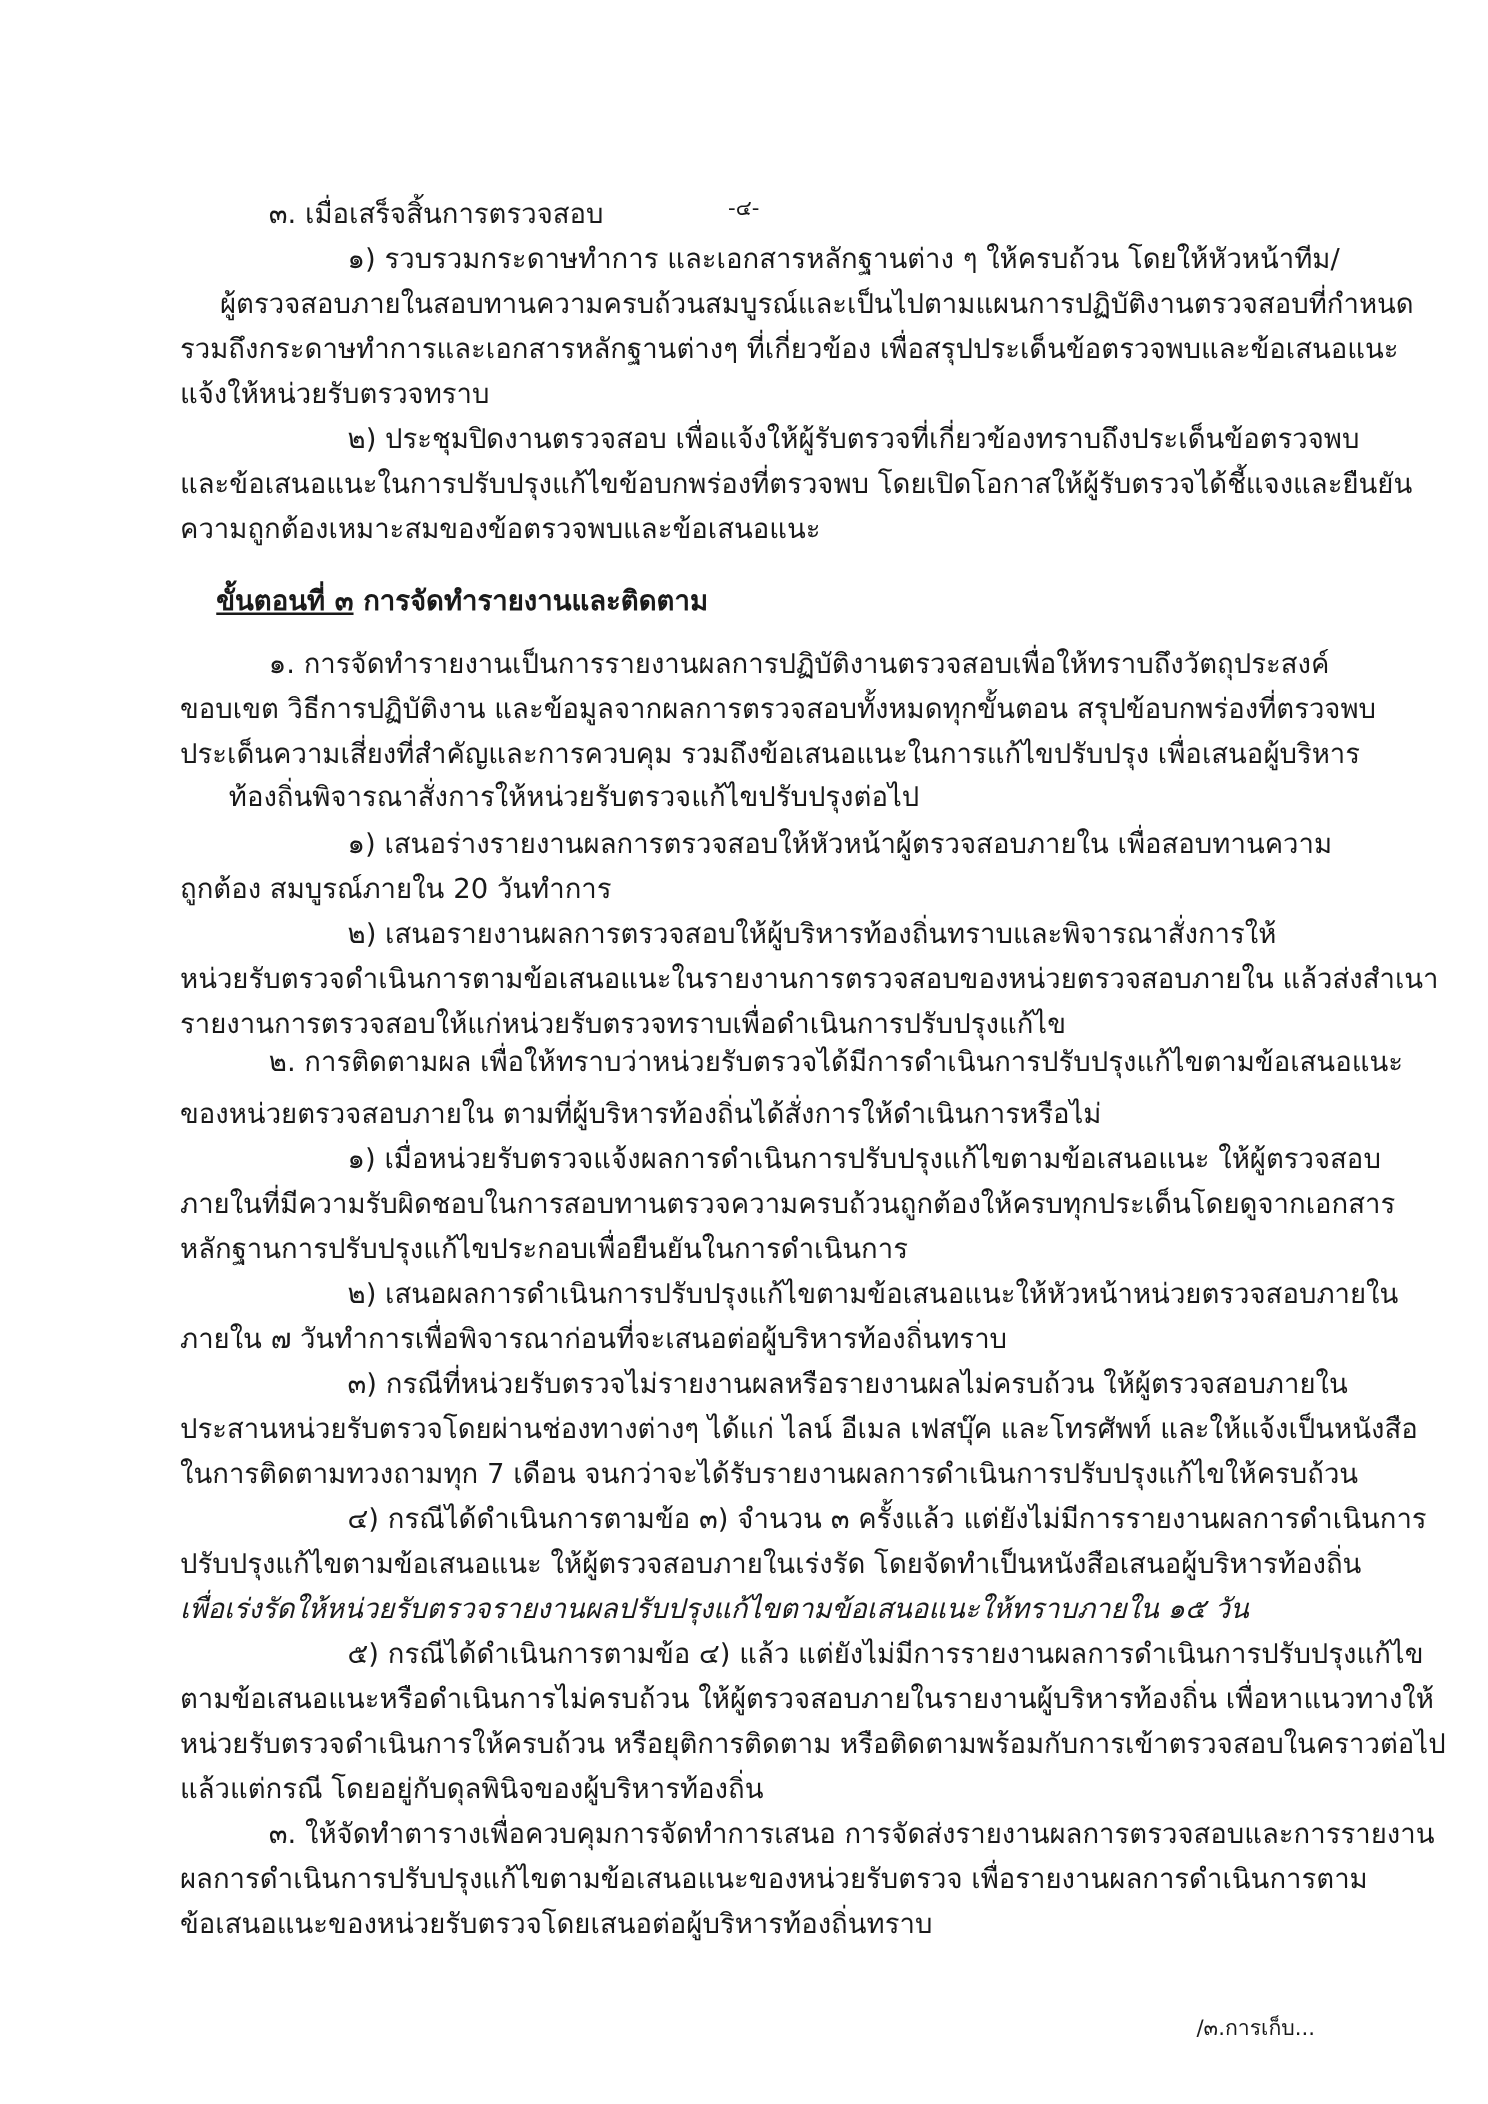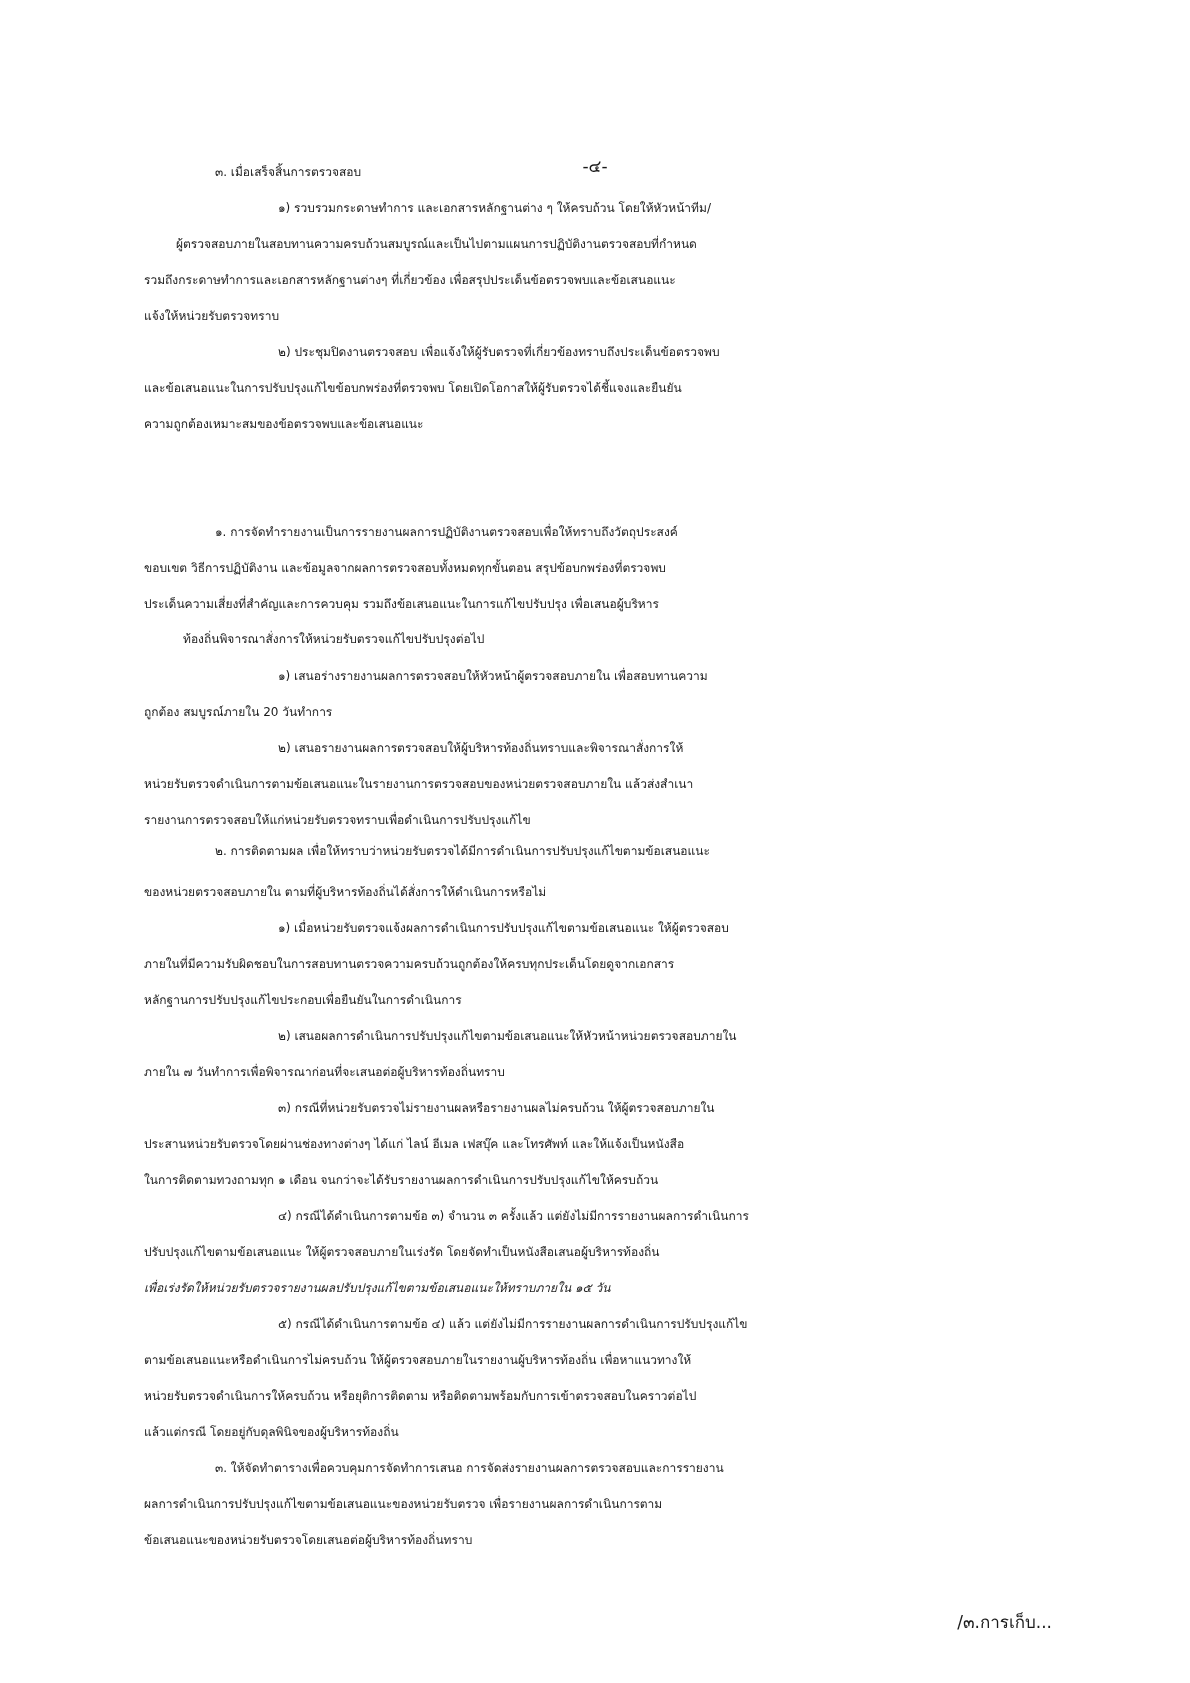--- a/index.html
+++ b/index.html
@@ -1,32 +1,36 @@
 <!DOCTYPE html>
 <html><head>
 <meta charset="utf-8">
 <style>
   html, body { margin: 0; padding: 0; background: #ffffff; }
   body { width: 1190px; height: 1683px; position: relative; overflow: hidden;
          font-family: "DejaVu Sans", "Liberation Sans", sans-serif; color: #1a1a1a; }
   .page { position: absolute; left: 0; top: 0; width: 1190px; height: 1683px; }
   .pnum { position: absolute; top: 152px; left: 0; width: 1190px; text-align: center; font-size: 17px; }
-  .ln { position: absolute; left: 144px; width: 900px; font-size: 12px; line-height: 34px; white-space: nowrap; }
+  .ln { position: absolute; left: 144px; width: 900px; font-size: 22px; line-height: 34px; white-space: nowrap; }
   .i1 { left: 215px; }
   .i2 { left: 278px; }
   .hd { left: 173px; font-weight: bold; }
   .hd .u { text-decoration: underline; }
   .foot { position: absolute; top: 1608px; right: 138px; font-size: 17px; }
 </style>
 </head>
 <body>
 
 <div class="page">
   <div class="pnum">-๔-</div>
 
+  <div class="ln hd" id="heading" style="top: 465px;">
+    <span class="u">ขั้นตอนที่ ๓</span>
+    <span>การจัดทำรายงานและติดตาม</span>
+  </div>
 
   <div id="body-lines">
       <div class="ln i1" style="top: 155px;">๓. เมื่อเสร็จสิ้นการตรวจสอบ</div>
       <div class="ln i2" style="top: 191px;">๑) รวบรวมกระดาษทำการ และเอกสารหลักฐานต่าง ๆ ให้ครบถ้วน โดยให้หัวหน้าทีม/</div>
       <div class="ln " style="top: 227px; margin-left: 32px;">ผู้ตรวจสอบภายในสอบทานความครบถ้วนสมบูรณ์และเป็นไปตามแผนการปฏิบัติงานตรวจสอบที่กำหนด</div>
       <div class="ln " style="top: 263px;">รวมถึงกระดาษทำการและเอกสารหลักฐานต่างๆ ที่เกี่ยวข้อง เพื่อสรุปประเด็นข้อตรวจพบและข้อเสนอแนะ</div>
       <div class="ln " style="top: 299px;">แจ้งให้หน่วยรับตรวจทราบ</div>
       <div class="ln i2" style="top: 335px;">๒) ประชุมปิดงานตรวจสอบ เพื่อแจ้งให้ผู้รับตรวจที่เกี่ยวข้องทราบถึงประเด็นข้อตรวจพบ</div>
       <div class="ln " style="top: 371px;">และข้อเสนอแนะในการปรับปรุงแก้ไขข้อบกพร่องที่ตรวจพบ โดยเปิดโอกาสให้ผู้รับตรวจได้ชี้แจงและยืนยัน</div>
       <div class="ln " style="top: 407px;">ความถูกต้องเหมาะสมของข้อตรวจพบและข้อเสนอแนะ</div>
@@ -41,21 +45,21 @@
       <div class="ln " style="top: 803px;">รายงานการตรวจสอบให้แก่หน่วยรับตรวจทราบเพื่อดำเนินการปรับปรุงแก้ไข</div>
       <div class="ln i1" style="top: 834px;">๒. การติดตามผล เพื่อให้ทราบว่าหน่วยรับตรวจได้มีการดำเนินการปรับปรุงแก้ไขตามข้อเสนอแนะ</div>
       <div class="ln " style="top: 875px;">ของหน่วยตรวจสอบภายใน ตามที่ผู้บริหารท้องถิ่นได้สั่งการให้ดำเนินการหรือไม่</div>
       <div class="ln i2" style="top: 911px;">๑) เมื่อหน่วยรับตรวจแจ้งผลการดำเนินการปรับปรุงแก้ไขตามข้อเสนอแนะ ให้ผู้ตรวจสอบ</div>
       <div class="ln " style="top: 947px;">ภายในที่มีความรับผิดชอบในการสอบทานตรวจความครบถ้วนถูกต้องให้ครบทุกประเด็นโดยดูจากเอกสาร</div>
       <div class="ln " style="top: 983px;">หลักฐานการปรับปรุงแก้ไขประกอบเพื่อยืนยันในการดำเนินการ</div>
       <div class="ln i2" style="top: 1019px;">๒) เสนอผลการดำเนินการปรับปรุงแก้ไขตามข้อเสนอแนะให้หัวหน้าหน่วยตรวจสอบภายใน</div>
       <div class="ln " style="top: 1055px;">ภายใน ๗ วันทำการเพื่อพิจารณาก่อนที่จะเสนอต่อผู้บริหารท้องถิ่นทราบ</div>
       <div class="ln i2" style="top: 1091px;">๓) กรณีที่หน่วยรับตรวจไม่รายงานผลหรือรายงานผลไม่ครบถ้วน ให้ผู้ตรวจสอบภายใน</div>
       <div class="ln " style="top: 1127px;">ประสานหน่วยรับตรวจโดยผ่านช่องทางต่างๆ ได้แก่ ไลน์ อีเมล เฟสบุ๊ค และโทรศัพท์ และให้แจ้งเป็นหนังสือ</div>
-      <div class="ln " style="top: 1163px;">ในการติดตามทวงถามทุก  ๑  เดือน จนกว่าจะได้รับรายงานผลการดำเนินการปรับปรุงแก้ไขให้ครบถ้วน</div>
+      <div class="ln " style="top: 1163px;">ในการติดตามทวงถามทุก  7  เดือน จนกว่าจะได้รับรายงานผลการดำเนินการปรับปรุงแก้ไขให้ครบถ้วน</div>
       <div class="ln i2" style="top: 1199px;">๔) กรณีได้ดำเนินการตามข้อ ๓) จำนวน ๓ ครั้งแล้ว แต่ยังไม่มีการรายงานผลการดำเนินการ</div>
       <div class="ln " style="top: 1235px;">ปรับปรุงแก้ไขตามข้อเสนอแนะ ให้ผู้ตรวจสอบภายในเร่งรัด โดยจัดทำเป็นหนังสือเสนอผู้บริหารท้องถิ่น</div>
       <div class="ln " style="top: 1271px; font-style: italic;">เพื่อเร่งรัดให้หน่วยรับตรวจรายงานผลปรับปรุงแก้ไขตามข้อเสนอแนะให้ทราบภายใน  ๑๕  วัน</div>
       <div class="ln i2" style="top: 1307px;">๕) กรณีได้ดำเนินการตามข้อ ๔) แล้ว แต่ยังไม่มีการรายงานผลการดำเนินการปรับปรุงแก้ไข</div>
       <div class="ln " style="top: 1343px;">ตามข้อเสนอแนะหรือดำเนินการไม่ครบถ้วน ให้ผู้ตรวจสอบภายในรายงานผู้บริหารท้องถิ่น เพื่อหาแนวทางให้</div>
       <div class="ln " style="top: 1379px;">หน่วยรับตรวจดำเนินการให้ครบถ้วน หรือยุติการติดตาม หรือติดตามพร้อมกับการเข้าตรวจสอบในคราวต่อไป</div>
       <div class="ln " style="top: 1415px;">แล้วแต่กรณี โดยอยู่กับดุลพินิจของผู้บริหารท้องถิ่น</div>
       <div class="ln i1" style="top: 1451px;">๓. ให้จัดทำตารางเพื่อควบคุมการจัดทำการเสนอ การจัดส่งรายงานผลการตรวจสอบและการรายงาน</div>
       <div class="ln " style="top: 1487px;">ผลการดำเนินการปรับปรุงแก้ไขตามข้อเสนอแนะของหน่วยรับตรวจ เพื่อรายงานผลการดำเนินการตาม</div>
       <div class="ln " style="top: 1523px;">ข้อเสนอแนะของหน่วยรับตรวจโดยเสนอต่อผู้บริหารท้องถิ่นทราบ</div>

